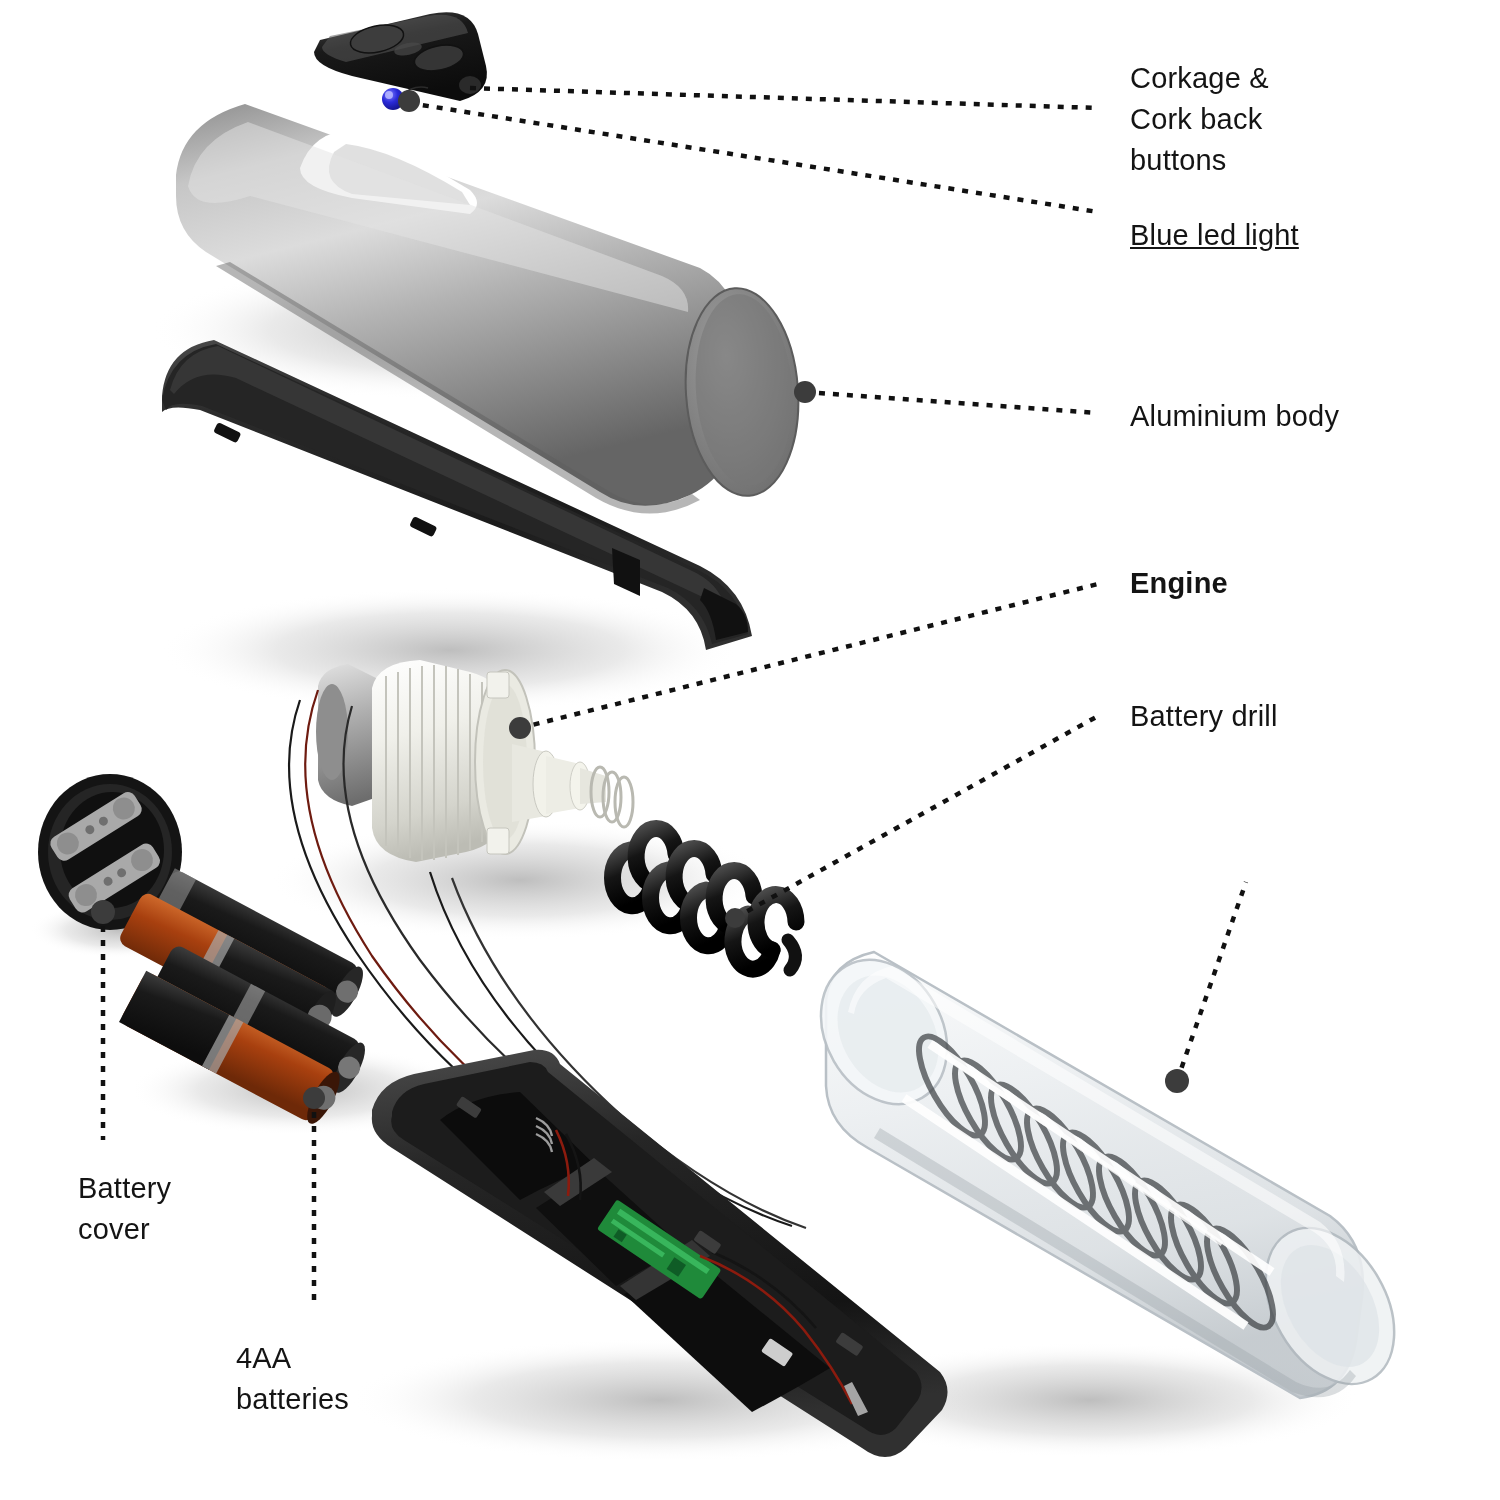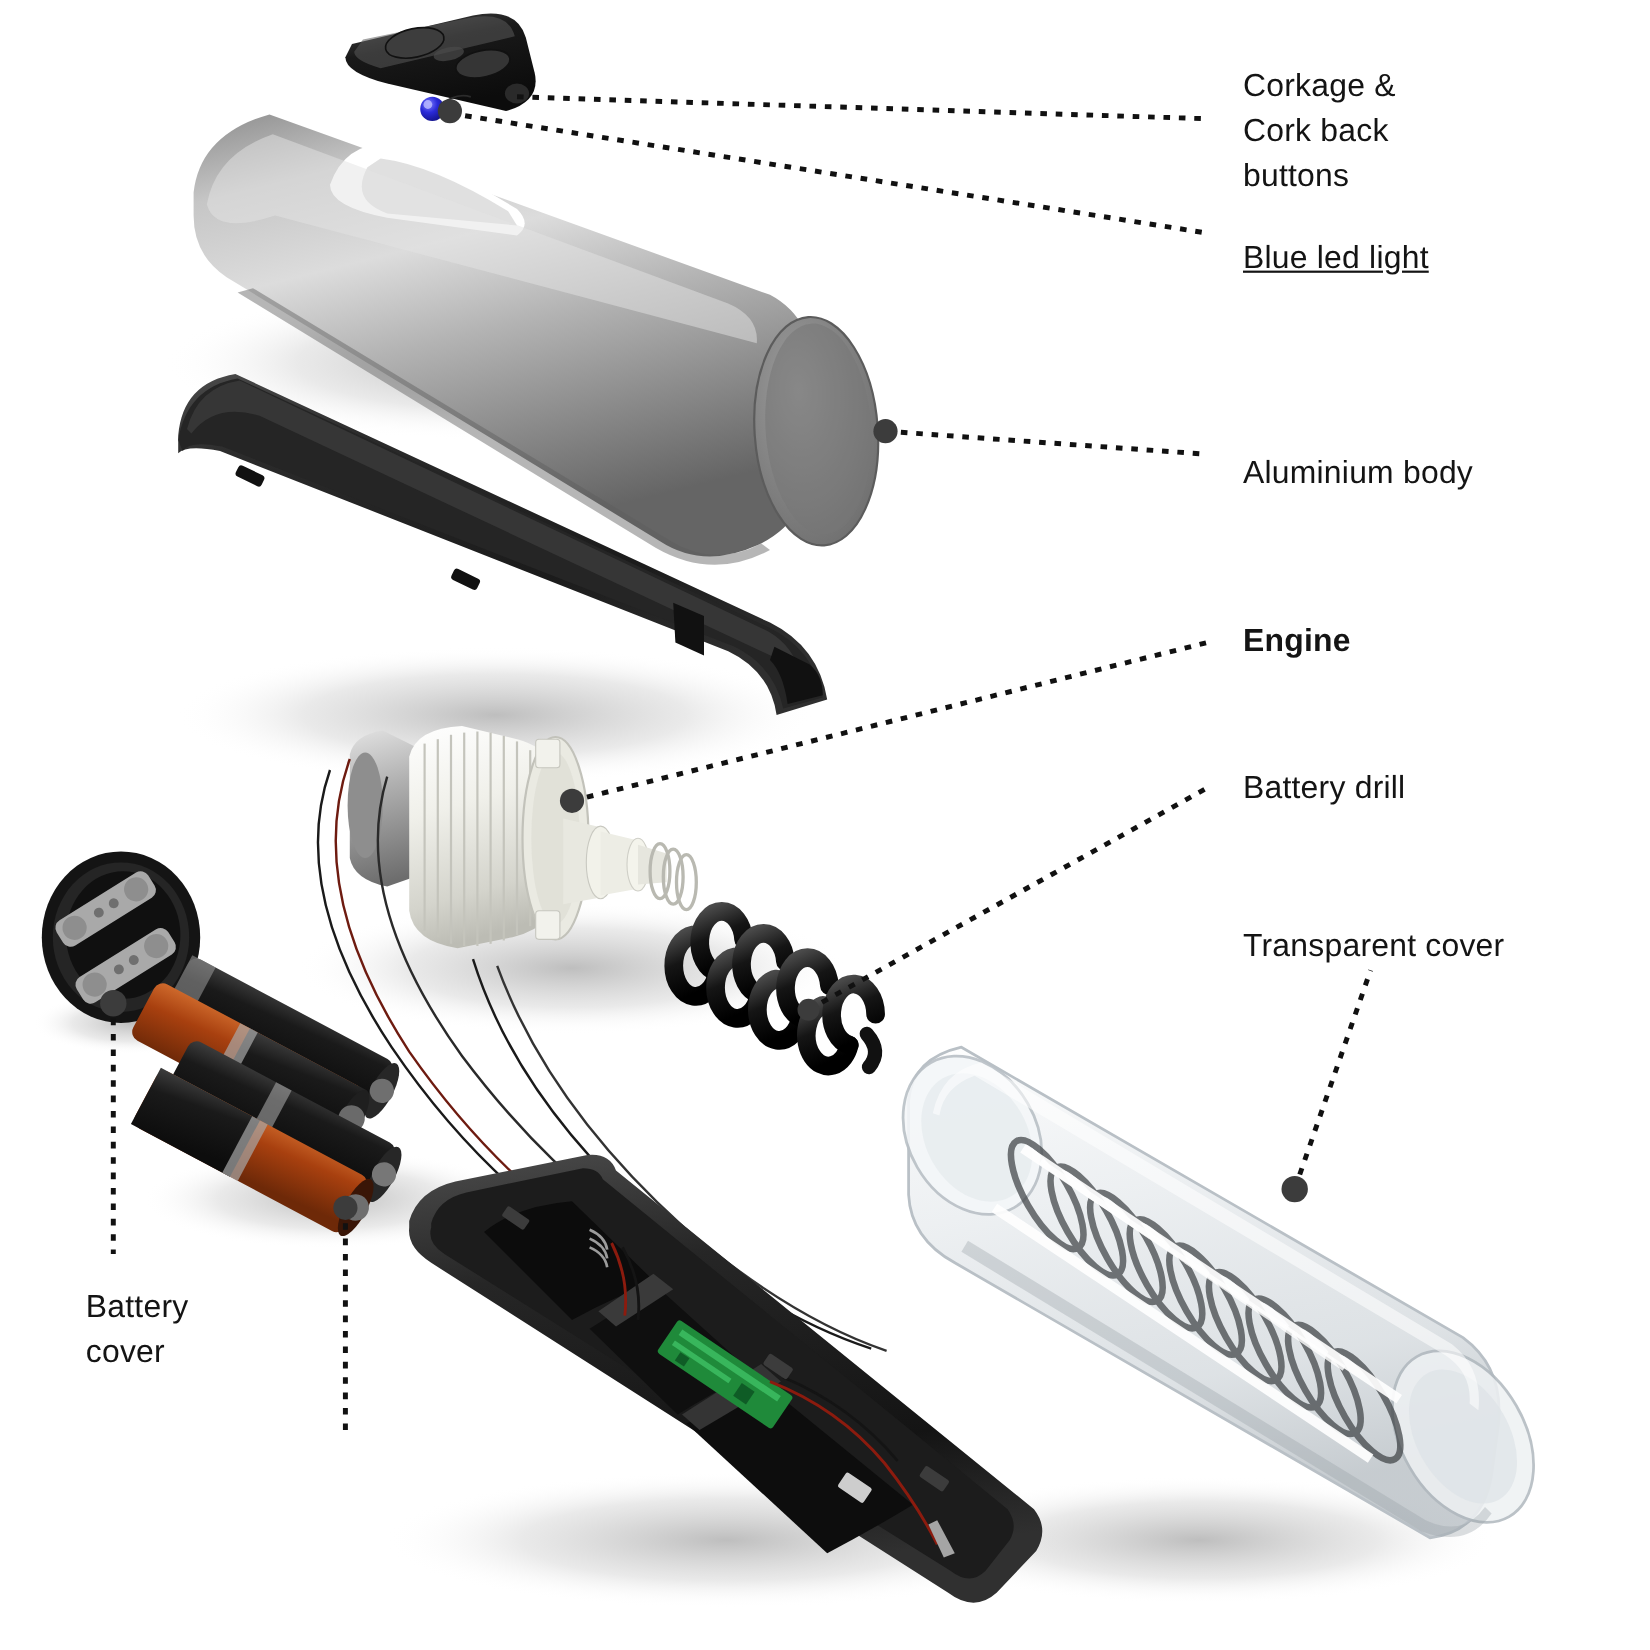--- a/index.html
+++ b/index.html
@@ -376,25 +376,26 @@
       <circle cx="314" cy="1098" r="11"></circle>
     </g>
   </svg>
 
   <div class="lbl" style="left:1130px; top:58px;">Corkage &amp;
 Cork back
 buttons</div>
 
   <div class="lbl" style="left:1130px; top:215px;text-decoration:underline;">Blue led light</div>
 
-  <div class="lbl" style="left:1130px; top:410px;">Aluminium body</div>
+  <div class="lbl" style="left:1130px; top:396px;">Aluminium body</div>
 
   <div class="lbl" style="left:1130px; top:563px;font-weight:bold;">Engine</div>
 
   <div class="lbl" style="left:1130px; top:696px;">Battery drill</div>
 
-  <div class="lbl" style="left:1130px; top:840px;">Transparent cover</div>
 
   <div class="lbl" style="left:78px; top:1168px;">Battery
 cover</div>
 
+  <div class="lbl" style="left:236px; top:1338px;">4AA
+batteries</div>
 
 </div>
 
 </body></html>

